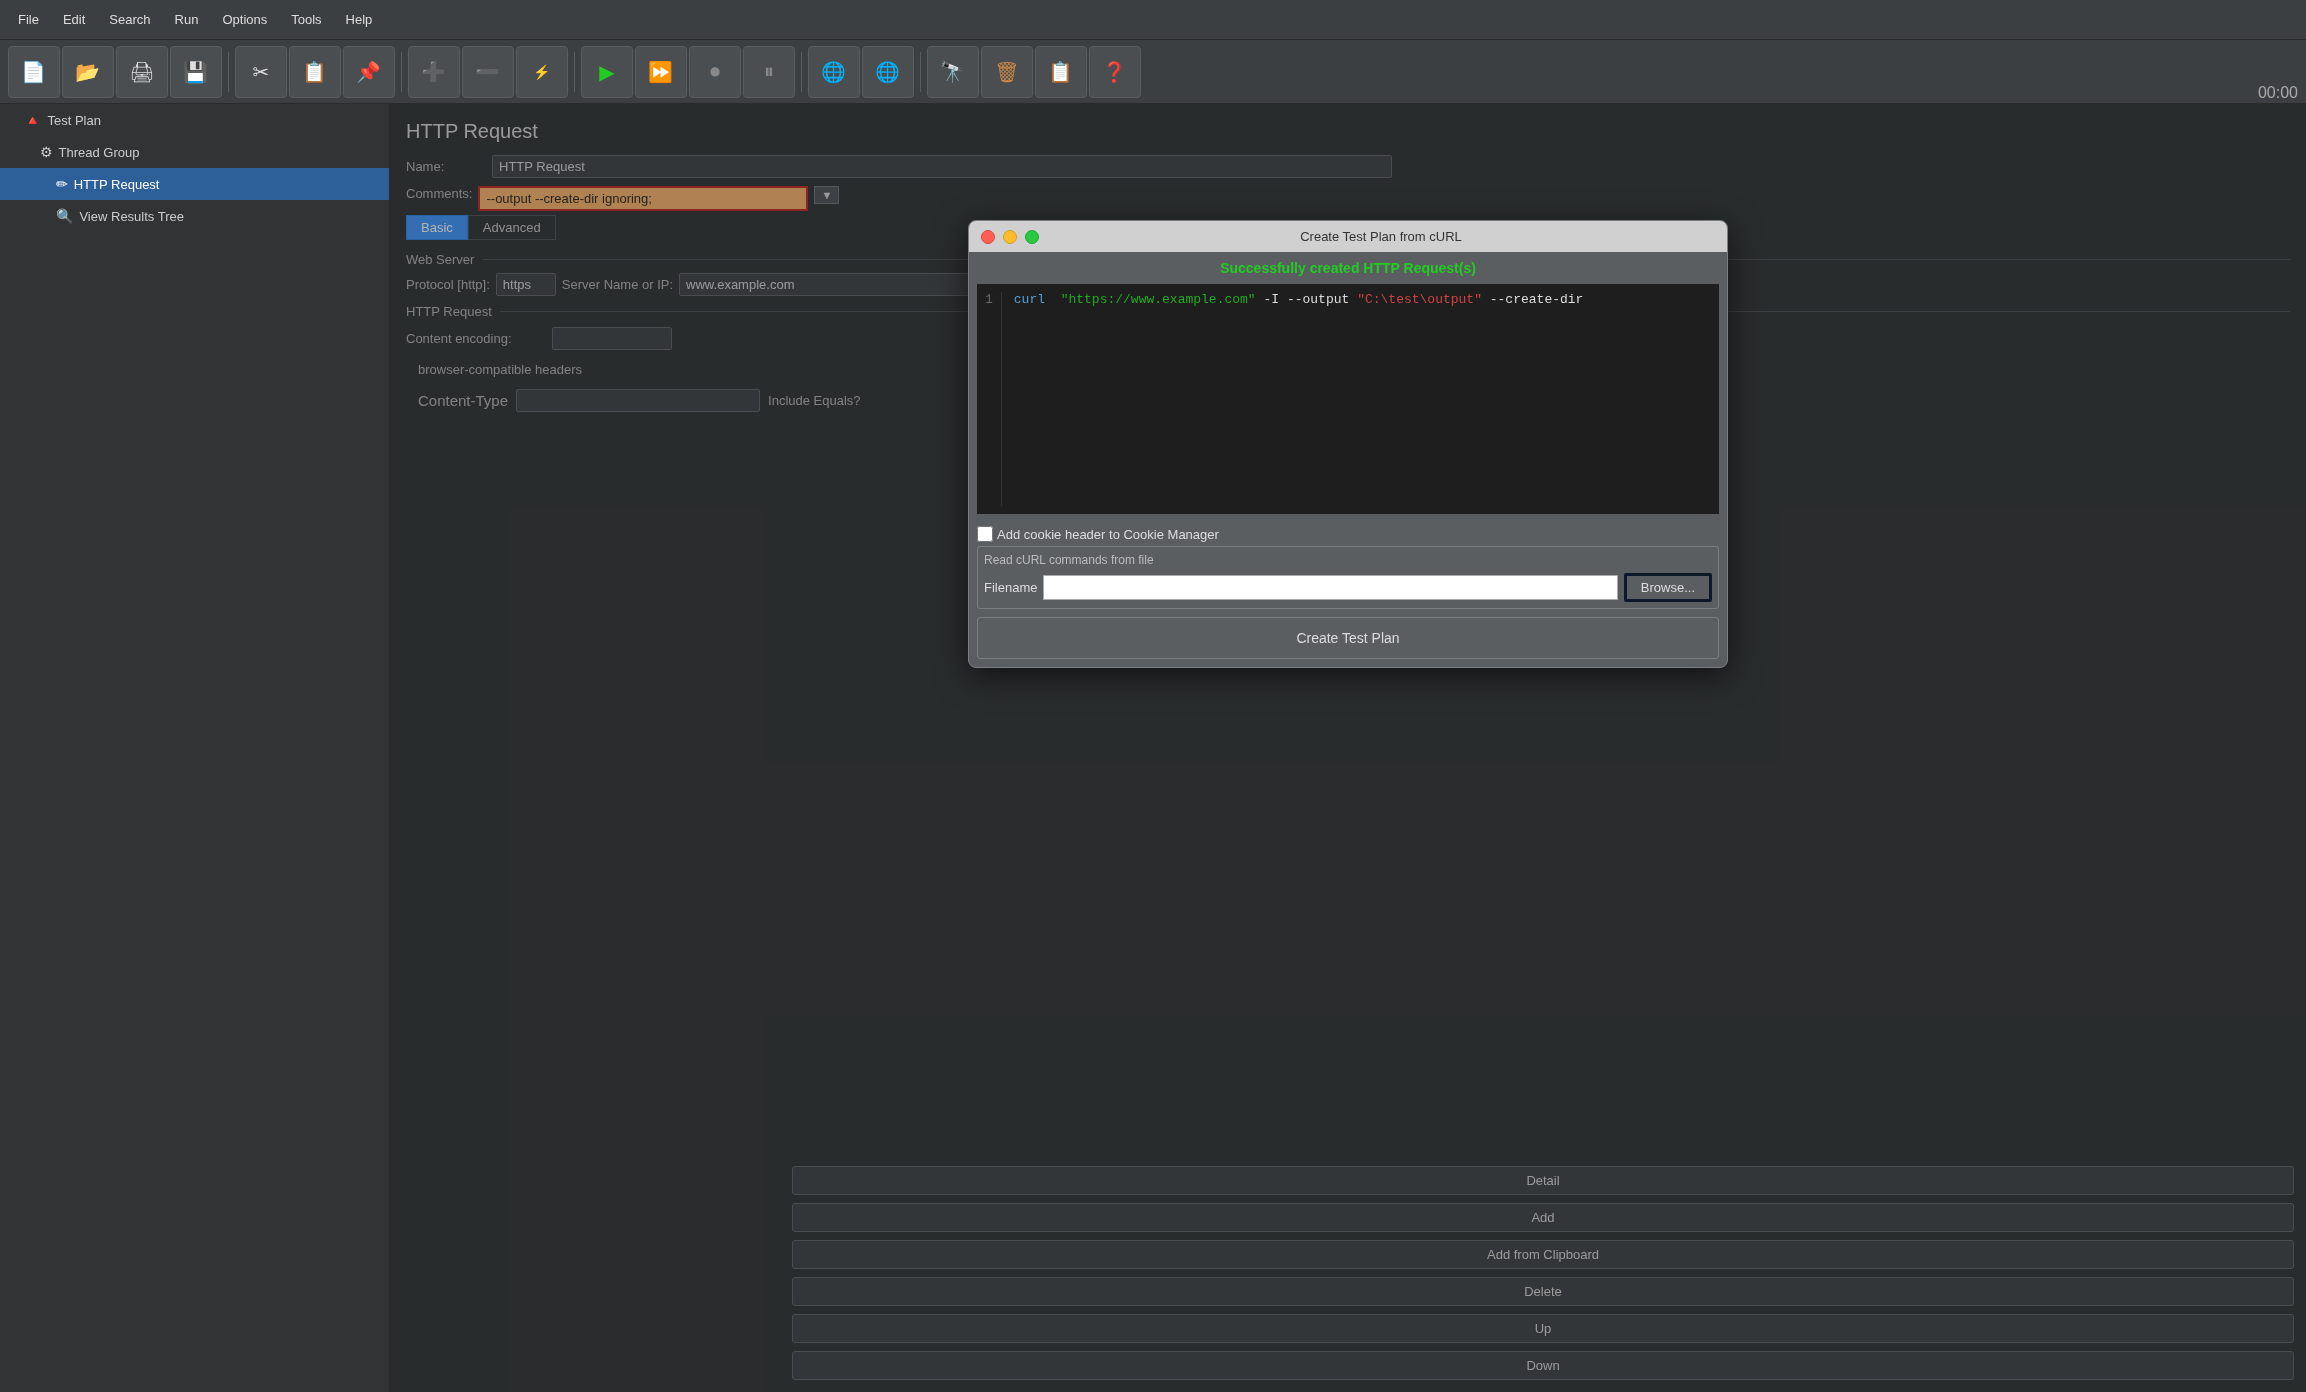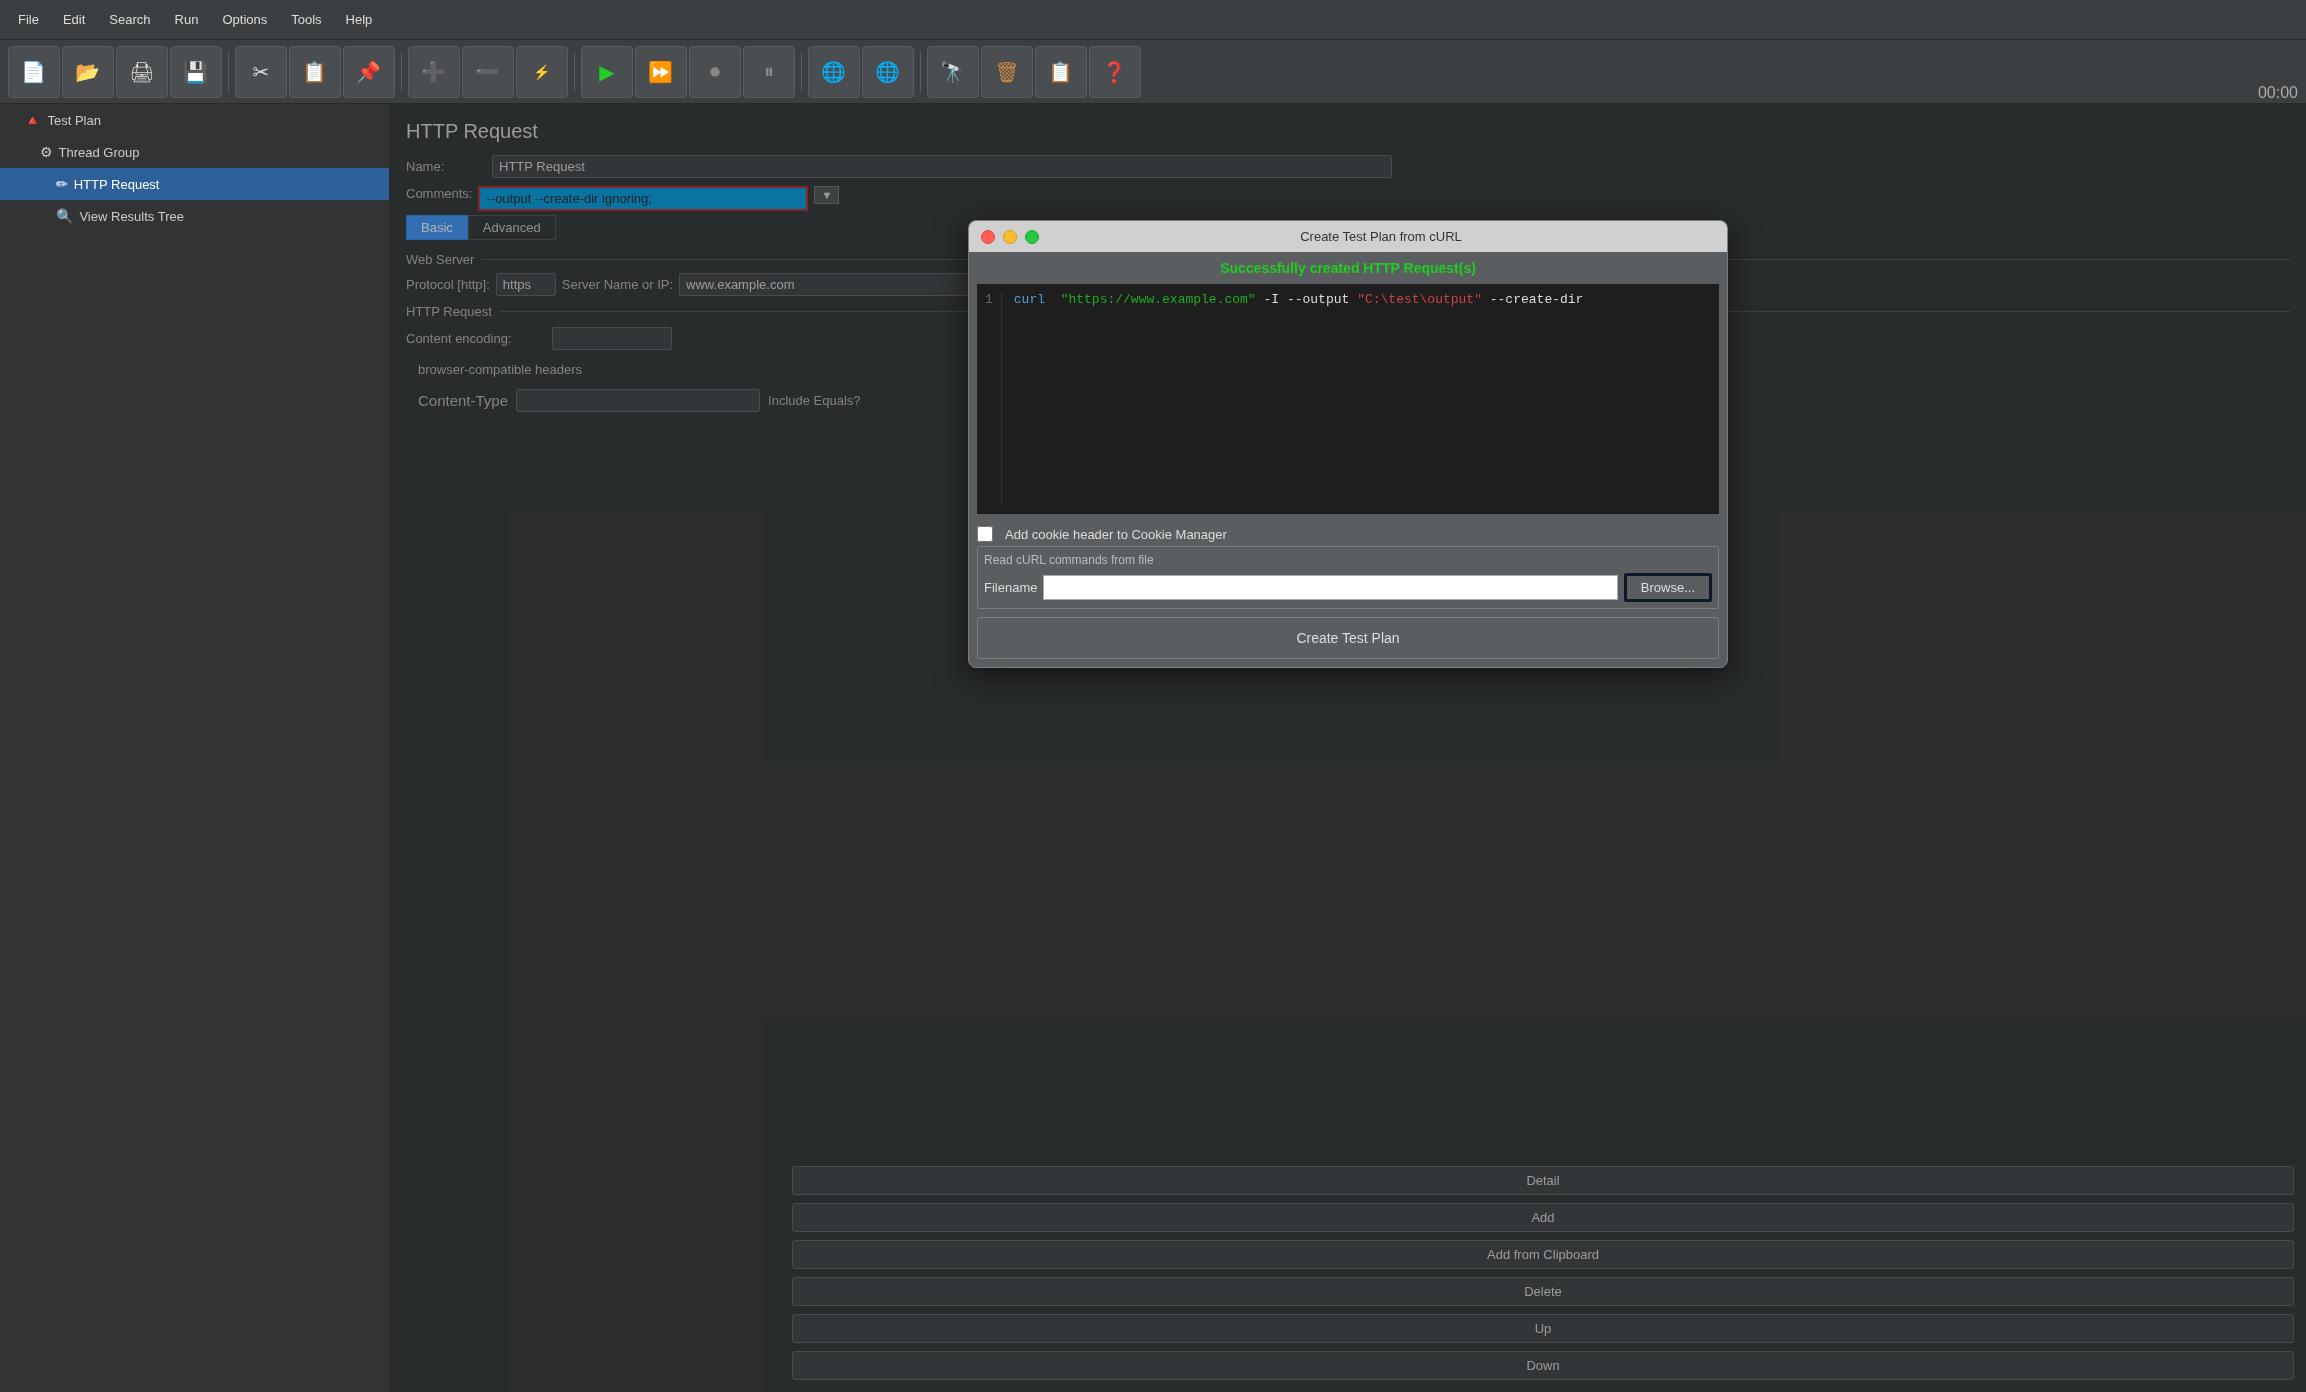--- a/index.html
+++ b/index.html
@@ -132,21 +132,21 @@
     }
     .field-input {
       background: #4a4e51;
       border: 1px solid #6a6e71;
       color: #ddd;
       padding: 3px 6px;
       font-size: 13px;
       border-radius: 2px;
     }
     .comments-input {
-      background: #0ea5e9;
+      background: #fdba74;
       border: 2px solid #cc3333;
       color: #333;
       padding: 3px 6px;
       font-size: 13px;
       width: 330px;
     }
     .comments-row {
       display: flex;
       align-items: flex-start;
       gap: 6px;
@@ -310,21 +310,21 @@
     }
     .code-keyword { color: #569cd6; }
     .code-string { color: #22aa22; }
     .code-arg { color: #ddd; }
     .code-value { color: #cc4444; }
 
     
     .cookie-row {
       display: flex;
       align-items: center;
-      gap: 12px;
+      gap: 4px;
       padding: 4px 8px;
       color: #ddd;
       font-size: 13px;
     }
     .cookie-row input[type="checkbox"] {
       width: 16px;
       height: 16px;
     }
 
     

